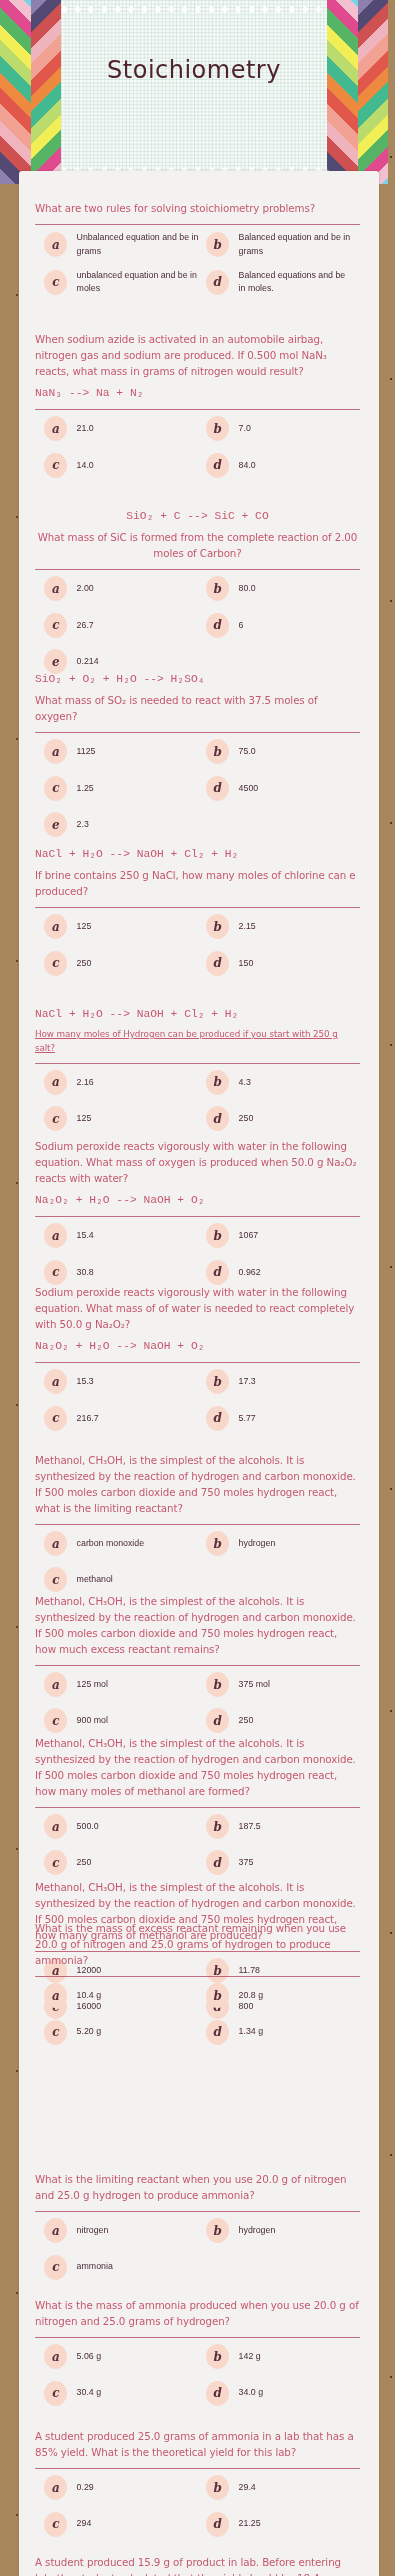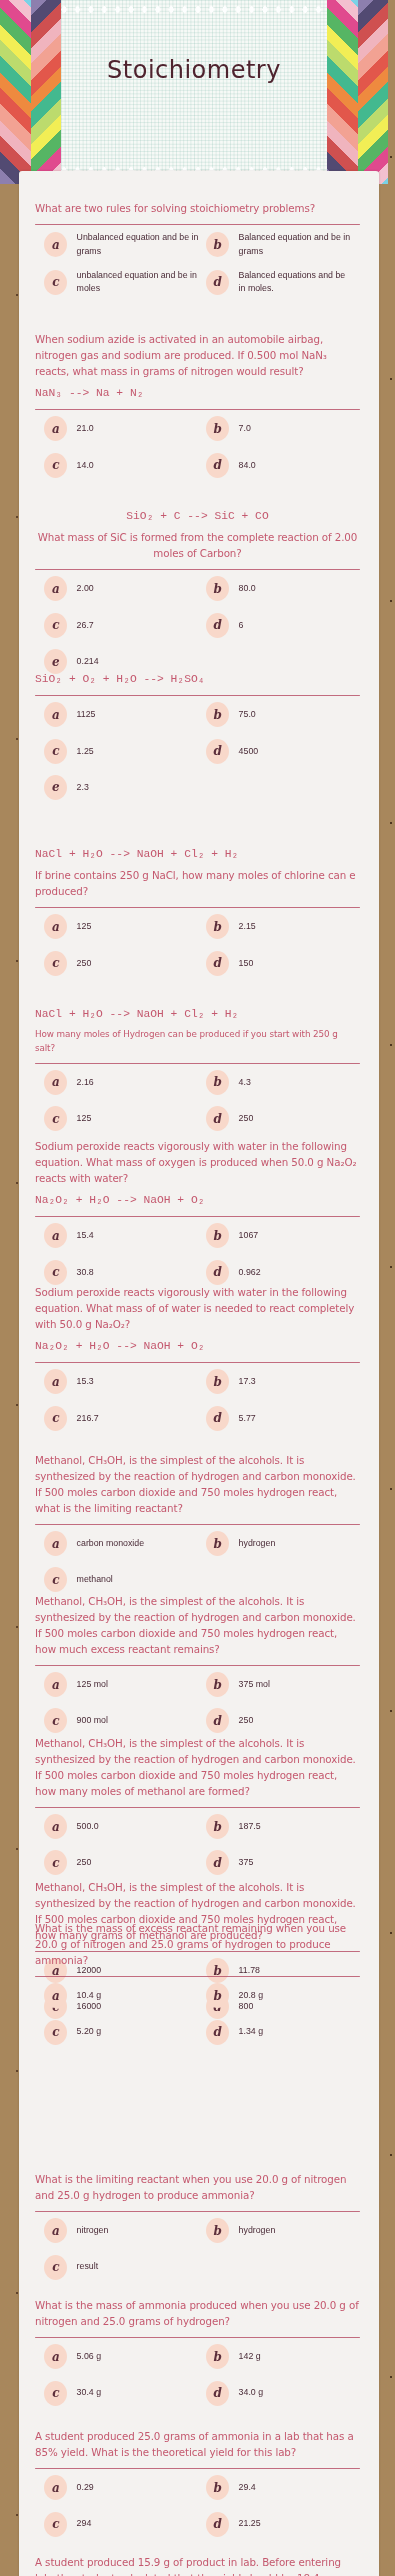--- a/index.html
+++ b/index.html
@@ -57,21 +57,21 @@
   .card{
     position:absolute;left:18.5px;top:171px;width:360px;height:2826px;
     background:#f4f2f0;border-radius:3.1px;
     box-shadow:0 0.5px 2.1px rgba(60,40,20,.25);
   }
   .q{position:absolute;left:16.5px;right:18.5px;}
   .qtext{
     font-size:10.3px;line-height:1.55;letter-spacing:-0.1px;
     color:#c4586e;font-family:"DejaVu Sans",sans-serif;
   }
-  .qtext.small{font-size:8.8px;}
+  .qtext.small{font-size:8.8px;text-decoration:underline;}
   .eq{
     font-size:11.3px;line-height:1.5;color:#c4586e;
     font-family:Liberation Mono, monospace;margin:1px 0 5.2px;
   }
   .eq.after{margin:5.2px 0 0;}
   .divider{height:1px;background:#b9556b;opacity:.85;margin-top:7.2px;border-radius:0.5px;}
   .opts{display:grid;grid-template-columns:162px 1fr;row-gap:11.3px;margin-top:6.2px;padding-left:9.3px;}
   .opt{display:flex;align-items:center;min-height:25px;padding-right:6.2px;}
   .bullet{
     width:23px;height:25px;border-radius:50%;background:#f8d8ca;flex-shrink:0;
@@ -166,20 +166,21 @@
           <span class="olabel">6</span>
         </div>
         <div class="opt">
           <span class="bullet">e</span>
           <span class="olabel">0.214</span>
         </div>
       </div>
     </div>
     <div class="q" style="top: 499px;">
       <div class="eq">SiO₂ + O₂ + H₂O   --&gt; H₂SO₄</div>
+      <div class="qtext">What mass of SO₂ is needed to react with 37.5 moles of oxygen?</div>
       <div class="divider"></div>
       <div class="opts">
         <div class="opt">
           <span class="bullet">a</span>
           <span class="olabel">1125</span>
         </div>
         <div class="opt">
           <span class="bullet">b</span>
           <span class="olabel">75.0</span>
         </div>
@@ -402,21 +403,21 @@
         <div class="opt">
           <span class="bullet">a</span>
           <span class="olabel">nitrogen</span>
         </div>
         <div class="opt">
           <span class="bullet">b</span>
           <span class="olabel">hydrogen</span>
         </div>
         <div class="opt">
           <span class="bullet">c</span>
-          <span class="olabel">result</span>
+          <span class="olabel">ammonia</span>
         </div>
       </div>
     </div>
     <div class="q" style="top: 2127px;">
       <div class="qtext">What is the mass of ammonia produced when you use 20.0 g of nitrogen and 25.0 grams of hydrogen?</div>
       <div class="divider"></div>
       <div class="opts">
         <div class="opt">
           <span class="bullet">a</span>
           <span class="olabel">5.06 g</span>

